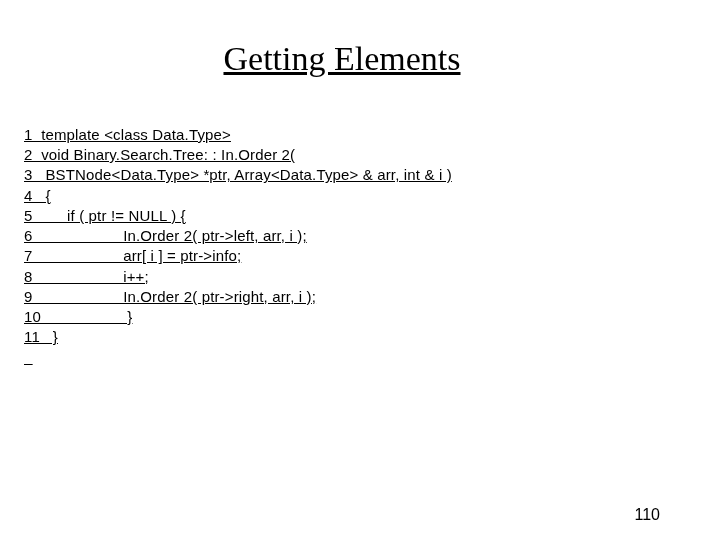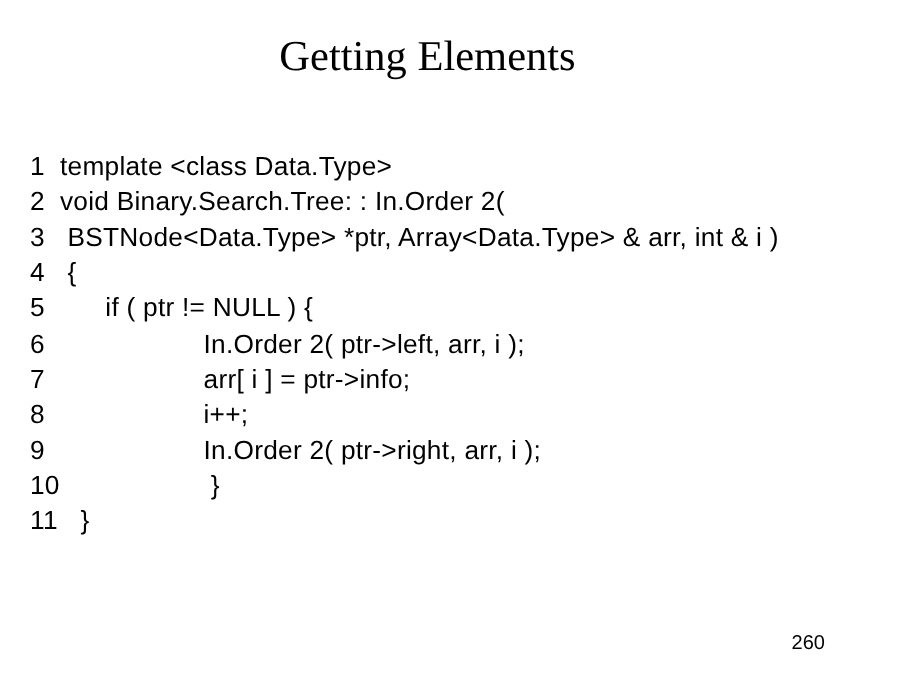--- a/index.html
+++ b/index.html
@@ -10,34 +10,35 @@
       font-family: "Times New Roman", Times, serif;
       background: #fff;
       color: #000;
       position: relative;
       overflow: hidden;
     }
     .slide {
       width: 684px;
       height: 540px;
       box-sizing: border-box;
-      padding: 19px 24px;
+      padding: 32px 24px;
       position: relative;
+      text-decoration: underline;
     }
     .title {
       text-align: center;
       font-size: 34px;
       line-height: 1.25;
       margin-top: 6px;
       margin-bottom: 24px;
       font-weight: normal;
     }
     .code {
       font-family: Arial, Helvetica, sans-serif;
-      font-size: 21px;
+      font-size: 15px;
       line-height: 1.35;
       white-space: pre;
       letter-spacing: 0.01em;
     }
     .page-number {
       position: absolute;
       right: 24px;
       bottom: 16px;
       font-family: Arial, Helvetica, sans-serif;
       font-size: 16px;
@@ -58,14 +59,14 @@
 <span>4   {</span>
 <span>5        if ( ptr != NULL ) {</span>
 <span>6                     In.Order 2( ptr-&gt;left, arr, i );</span>
 <span>7                     arr[ i ] = ptr-&gt;info;</span>
 <span>8                     i++;</span>
 <span>9                     In.Order 2( ptr-&gt;right, arr, i );</span>
 <span>10                    }</span>
 <span>11   }</span>
   </div>
 
-  <div class="page-number">260</div>
+  <div class="page-number">110</div>
 </div>
 
 </body></html>

